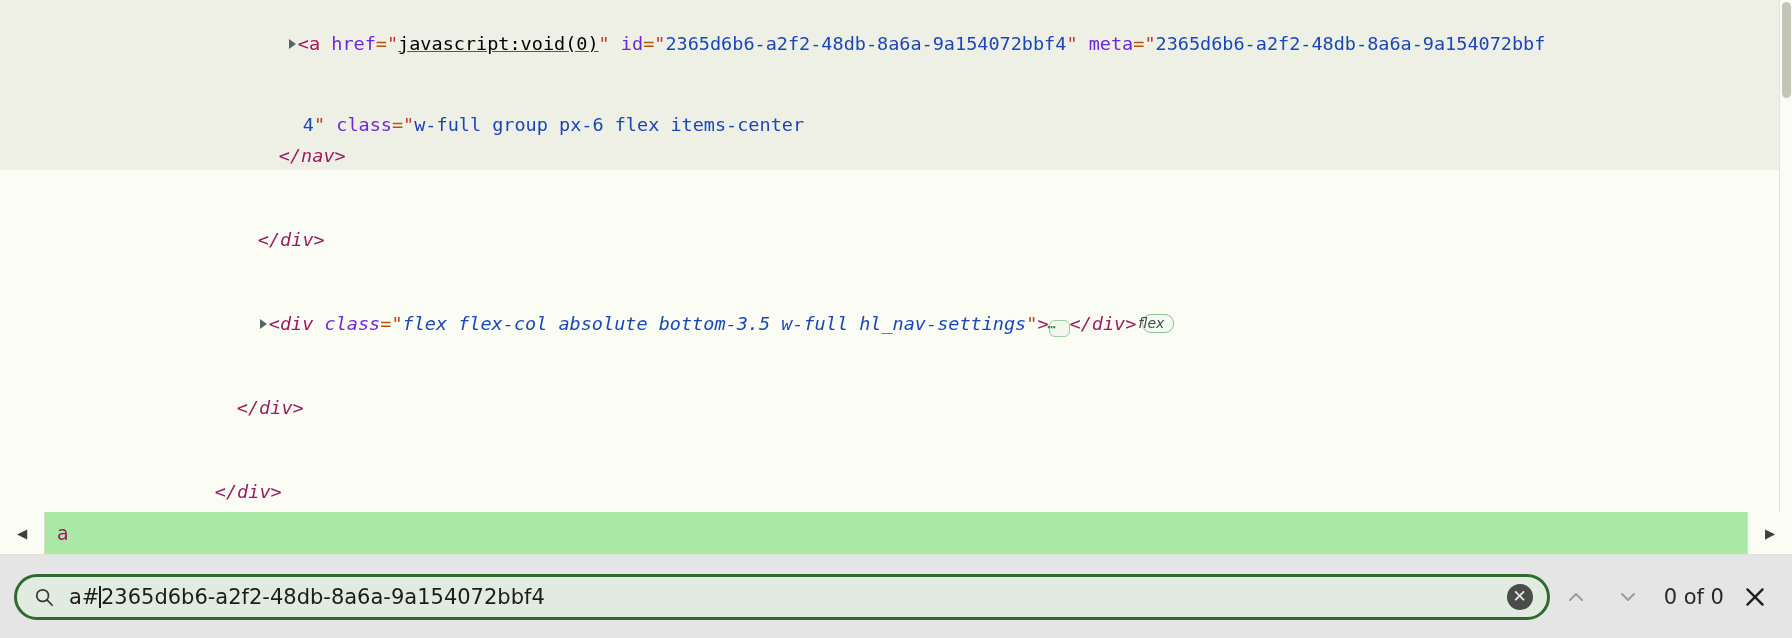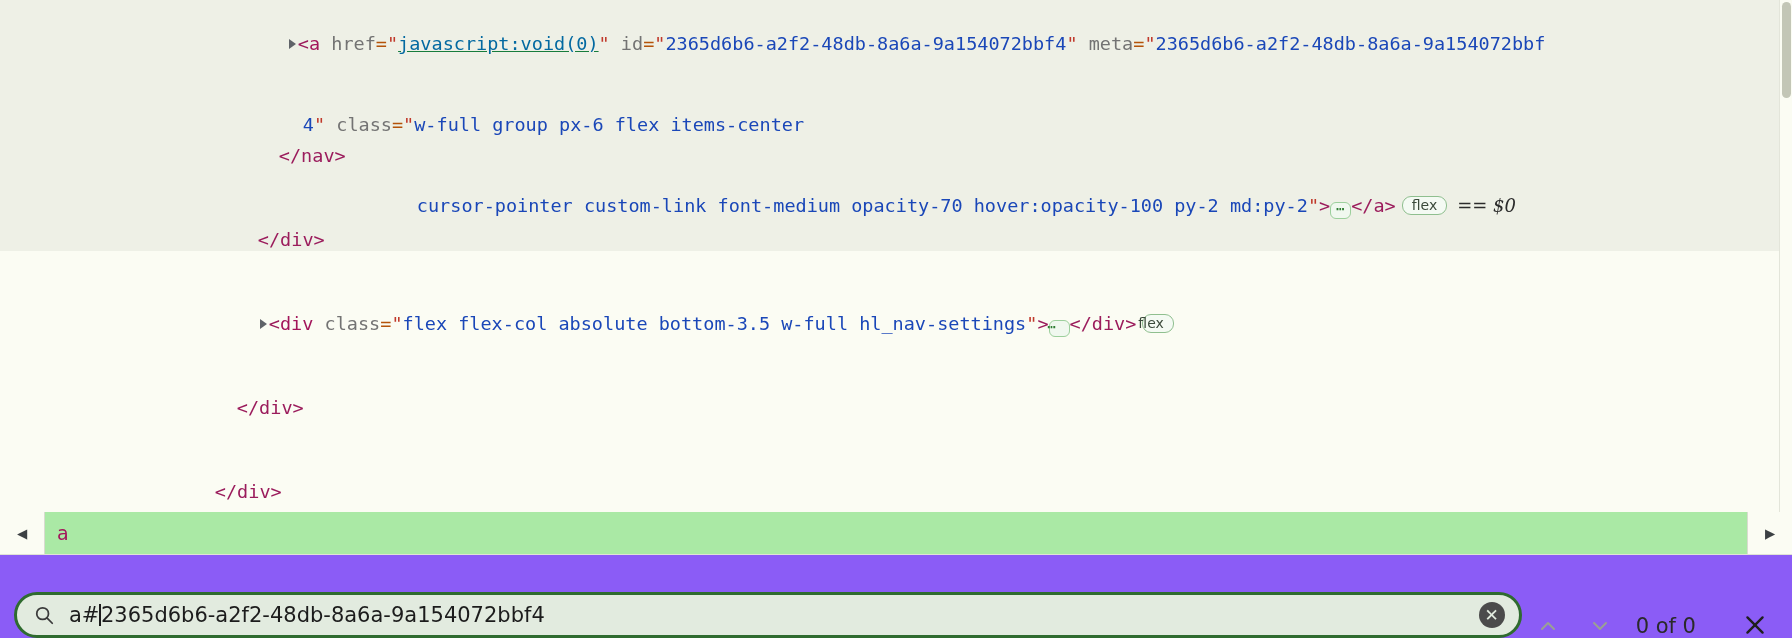--- a/index.html
+++ b/index.html
@@ -59,25 +59,25 @@
     top: 2px;
     width: 9px;
     height: 96px;
     border-radius: 5px;
     background: #c3c6b6;
   }
 
   
   .t-punct   { color: #9b1c5c; }   
   .t-tag     { color: #a3165b; }
-  .t-attr    { color: #737373; }   
+  .t-attr    { color: #6d28d9; }   
   .t-eq      { color: #b45309; }
   .t-val     { color: #1a47b8; }   
   .t-quote   { color: #c0392b; }
-  .t-link    { color: #0369a1; text-decoration: underline; text-decoration-color:#177c3c; }
+  .t-link    { color: #000000; text-decoration: underline; text-decoration-color:#177c3c; }
   .t-gray    { color: #5f6368; }
 
   .tri {
     display: inline-block;
     width: 0; height: 0;
     border-left: 7px solid #5f6368;
     border-top: 5px solid transparent;
     border-bottom: 5px solid transparent;
     vertical-align: 1px;
     margin-right: 2px;
@@ -168,24 +168,24 @@
   }
   .crumb-main .crumb-tag { color: #a3165b; }
 
   
   #search-bar {
     position: absolute;
     left: 0;
     top: 554px;
     width: 1792px;
     height: 84px;
-    background: #8b5cf6;
+    background: #e5e5e5;
     border-top: 1px solid #e0e2d6;
     display: flex;
-    align-items: flex-end;
+    align-items: center;
     padding: 0 14px;
     box-sizing: border-box;
   }
   .search-field {
     flex: 1;
     height: 46px;
     border: 3px solid #2f6b2f;
     border-radius: 24px;
     background: #e2ebdf;
     display: flex;
@@ -232,21 +232,21 @@
     width: 52px;
     display: flex;
     align-items: center;
     justify-content: center;
     color: #8a8f85;
   }
   .match-count {
     font-family: "DejaVu Sans", "Liberation Sans", sans-serif;
     font-size: 21px;
     color: #2a2a2a;
-    margin: 0 36px 0 10px;
+    margin: 0 8px 0 10px;
     white-space: nowrap;
   }
   .close-x {
     width: 46px;
     display: flex;
     align-items: center;
     justify-content: center;
     color: #1f1f1f;
   }
 </style>
@@ -257,26 +257,23 @@
 
   <div class="dots-menu">⋯</div>
 
   <div class="selected-block">
     <div class="code-line" style="padding-left:222px; text-indent:-14px;">
       <span class="tri"></span><span class="t-punct">&lt;</span><span class="t-tag">a</span><span class="t-gray"> </span><span class="t-attr">href</span><span class="t-eq">=</span><span class="t-quote">"</span><span class="t-link">javascript:void(0)</span><span class="t-quote">"</span><span class="t-gray"> </span><span class="t-attr">id</span><span class="t-eq">=</span><span class="t-quote">"</span><span class="t-val">2365d6b6-a2f2-48db-8a6a-9a154072bbf4</span><span class="t-quote">"</span><span class="t-gray"> </span><span class="t-attr">meta</span><span class="t-eq">=</span><span class="t-quote">"</span><span class="t-val">2365d6b6-a2f2-48db-8a6a-9a154072bbf</span>
     </div>
     <div class="code-line" style="padding-left:236px;">
       <span class="t-val">4</span><span class="t-quote">"</span><span class="t-gray"> </span><span class="t-attr">class</span><span class="t-eq">=</span><span class="t-quote">"</span><span class="t-val">w-full group px-6 flex items-center</span>
     </div>
-    <div class="code-line" style="padding-left:350px;">
-      <span class="t-val">cursor-pointer custom-link font-medium opacity-70 hover:opacity-100 py-2 md:py-2</span><span class="t-quote">"</span><span class="t-punct">&gt;</span><span class="ellipsis-pill">⋯</span><span class="t-punct">&lt;/a&gt;</span><span class="badge-flex">flex</span><span class="dollar-eq">== $0</span>
-    </div>
-  </div>
-
-  <div style="position:absolute; left:0; top:114px; width:1669px;">
+  </div>
+
+  <div style="position:absolute; left:0; top:114px; width:1669px;font-style:italic;">
 
     <div class="code-line" style="padding-left:212px;">
       <span class="t-punct">&lt;/nav&gt;</span>
     </div>
 
     <div class="code-line" style="padding-left:191px;">
       <span class="t-punct">&lt;/div&gt;</span>
     </div>
 
     <div class="code-line" style="padding-left:193px; text-indent:-14px;">

